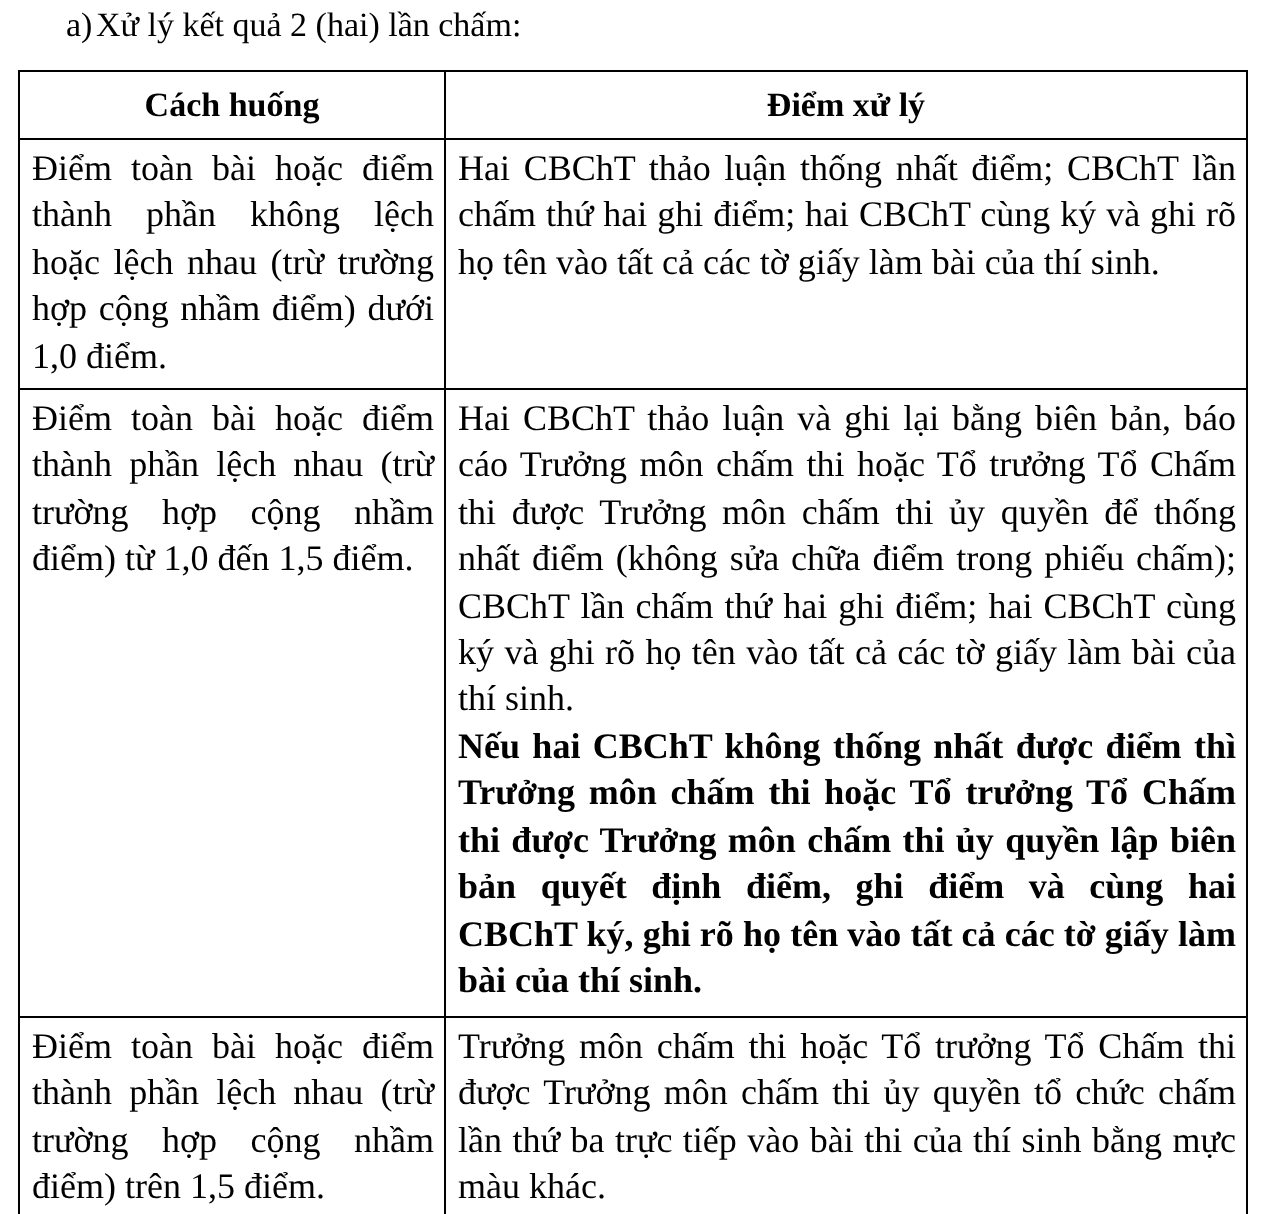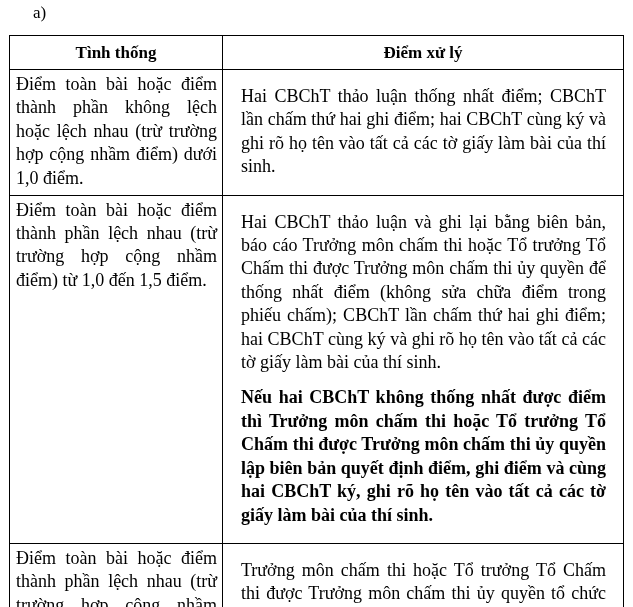--- a/index.html
+++ b/index.html
@@ -78,51 +78,52 @@
   .cell-body {
     text-align: justify;
     text-align-last: left;
     text-justify: inter-word;
     hyphens: none;
     line-height: 23.4px;
     font-size: 18px;
     padding: 3px 5px 4px 6px;
   }
   .cell-body p {
-    margin: 12px;
+    margin: 0;
     text-align: justify;
     text-align-last: left;
   }
   .cell-body p + p {
     margin-top: 0;
     font-weight: bold;
   }
 
   
   tr[data-name="table-row"]:nth-of-type(1) .cell-body { min-height: 112px; }
   tr[data-name="table-row"]:nth-of-type(2) .cell-body { min-height: 306px; }
   tr[data-name="table-row"]:nth-of-type(3) .cell-body { min-height: 93px; }
 </style>
 </head>
 <body>
 
 <div class="page" data-name="document-page">
 
   <div class="section-heading" data-name="section-heading">
     <span class="marker" data-name="section-marker">a)</span>
+    <span class="heading-text" data-name="section-heading-text">Xử lý kết quả 2 (hai) lần chấm:</span>
   </div>
 
   <table class="result-table" data-name="result-handling-table">
     <colgroup>
       <col class="col-situation">
       <col class="col-handling">
     </colgroup>
     <thead data-name="table-header">
       <tr data-name="table-header-row">
-        <th data-name="column-header-situation">Tình thống</th>
+        <th data-name="column-header-situation">Cách huống</th>
         <th data-name="column-header-handling">Điểm xử lý</th>
       </tr>
     </thead>
     <tbody data-name="table-body">
       <tr data-name="table-row">
         <td data-name="cell-situation">
           <div class="cell-body" data-name="situation-text">Điểm toàn bài hoặc điểm thành phần không lệch hoặc lệch nhau (trừ trường hợp cộng nhầm điểm) dưới 1,0 điểm.</div>
         </td>
         <td data-name="cell-handling">
           <div class="cell-body" data-name="handling-text">

